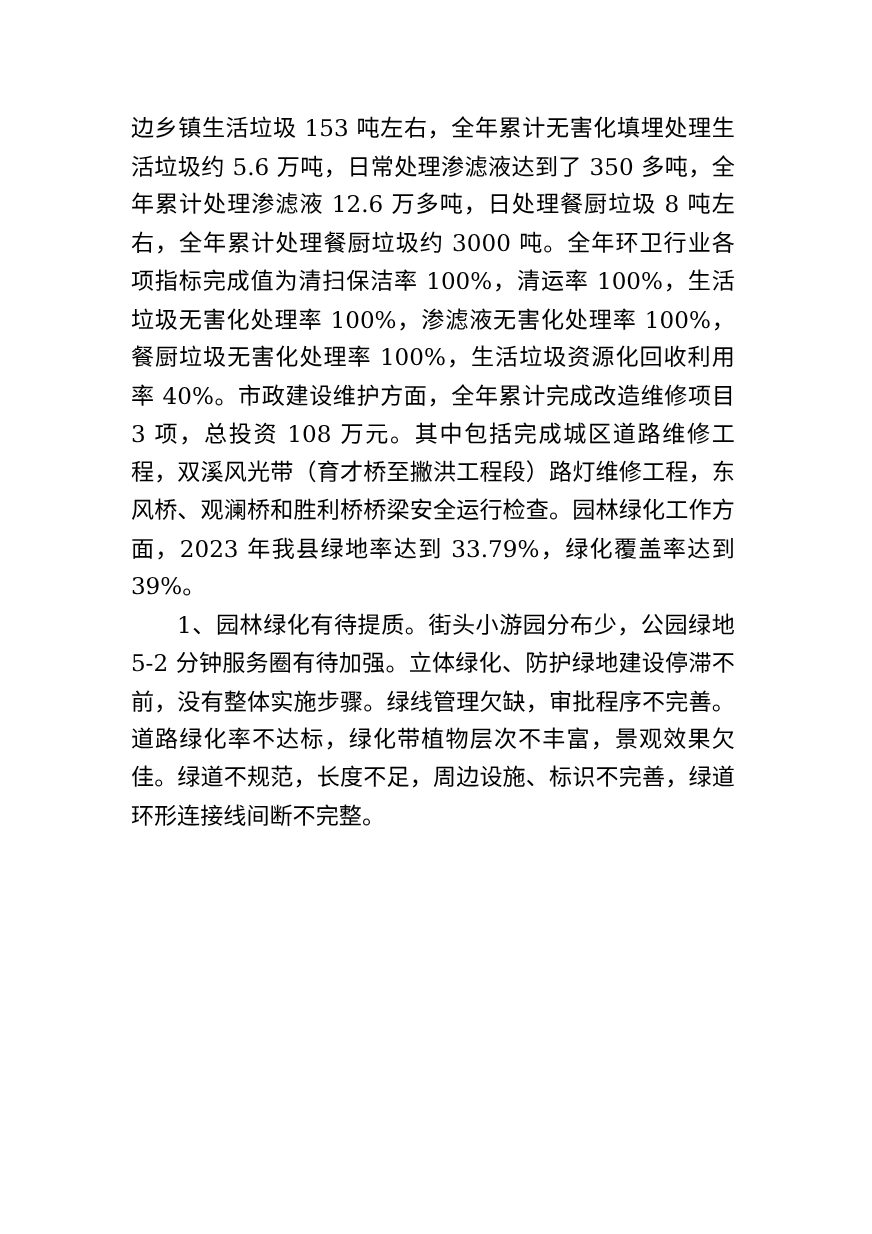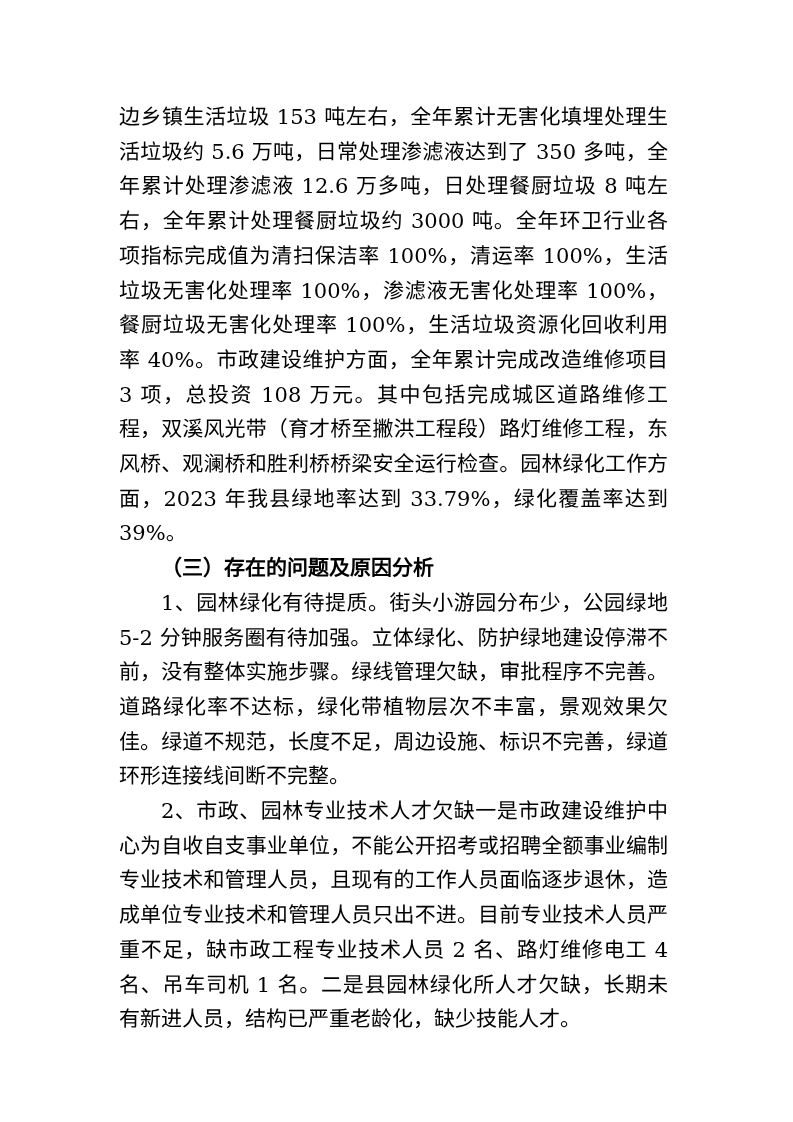--- a/index.html
+++ b/index.html
@@ -45,20 +45,18 @@
   }
 </style>
 </head>
 <body>
 
 <div class="page">
   <div class="doc-body">
 
     <p class="body-para">边乡镇生活垃圾 153 吨左右，全年累计无害化填埋处理生活垃圾约 5.6 万吨，日常处理渗滤液达到了 350 多吨，全年累计处理渗滤液 12.6 万多吨，日处理餐厨垃圾 8 吨左右，全年累计处理餐厨垃圾约 3000 吨。全年环卫行业各项指标完成值为清扫保洁率 100%，清运率 100%，生活垃圾无害化处理率 100%，渗滤液无害化处理率 100%，餐厨垃圾无害化处理率 100%，生活垃圾资源化回收利用率 40%。市政建设维护方面，全年累计完成改造维修项目 3 项，总投资 108 万元。其中包括完成城区道路维修工程，双溪风光带（育才桥至撇洪工程段）路灯维修工程，东风桥、观澜桥和胜利桥桥梁安全运行检查。园林绿化工作方面，2023 年我县绿地率达到 33.79%，绿化覆盖率达到 39%。</p>
 
-    <h3 class="section-heading">（三）存在的问题及原因分析</h3>
 
     <p class="body-para indent">1、园林绿化有待提质。街头小游园分布少，公园绿地 5-2 分钟服务圈有待加强。立体绿化、防护绿地建设停滞不前，没有整体实施步骤。绿线管理欠缺，审批程序不完善。道路绿化率不达标，绿化带植物层次不丰富，景观效果欠佳。绿道不规范，长度不足，周边设施、标识不完善，绿道环形连接线间断不完整。</p>
 
-    <p class="body-para indent">2、市政、园林专业技术人才欠缺一是市政建设维护中心为自收自支事业单位，不能公开招考或招聘全额事业编制专业技术和管理人员，且现有的工作人员面临逐步退休，造成单位专业技术和管理人员只出不进。目前专业技术人员严重不足，缺市政工程专业技术人员 2 名、路灯维修电工 4 名、吊车司机 1 名。二是县园林绿化所人才欠缺，长期未有新进人员，结构已严重老龄化，缺少技能人才。</p>
 
   </div>
 </div>
 
 </body></html>

